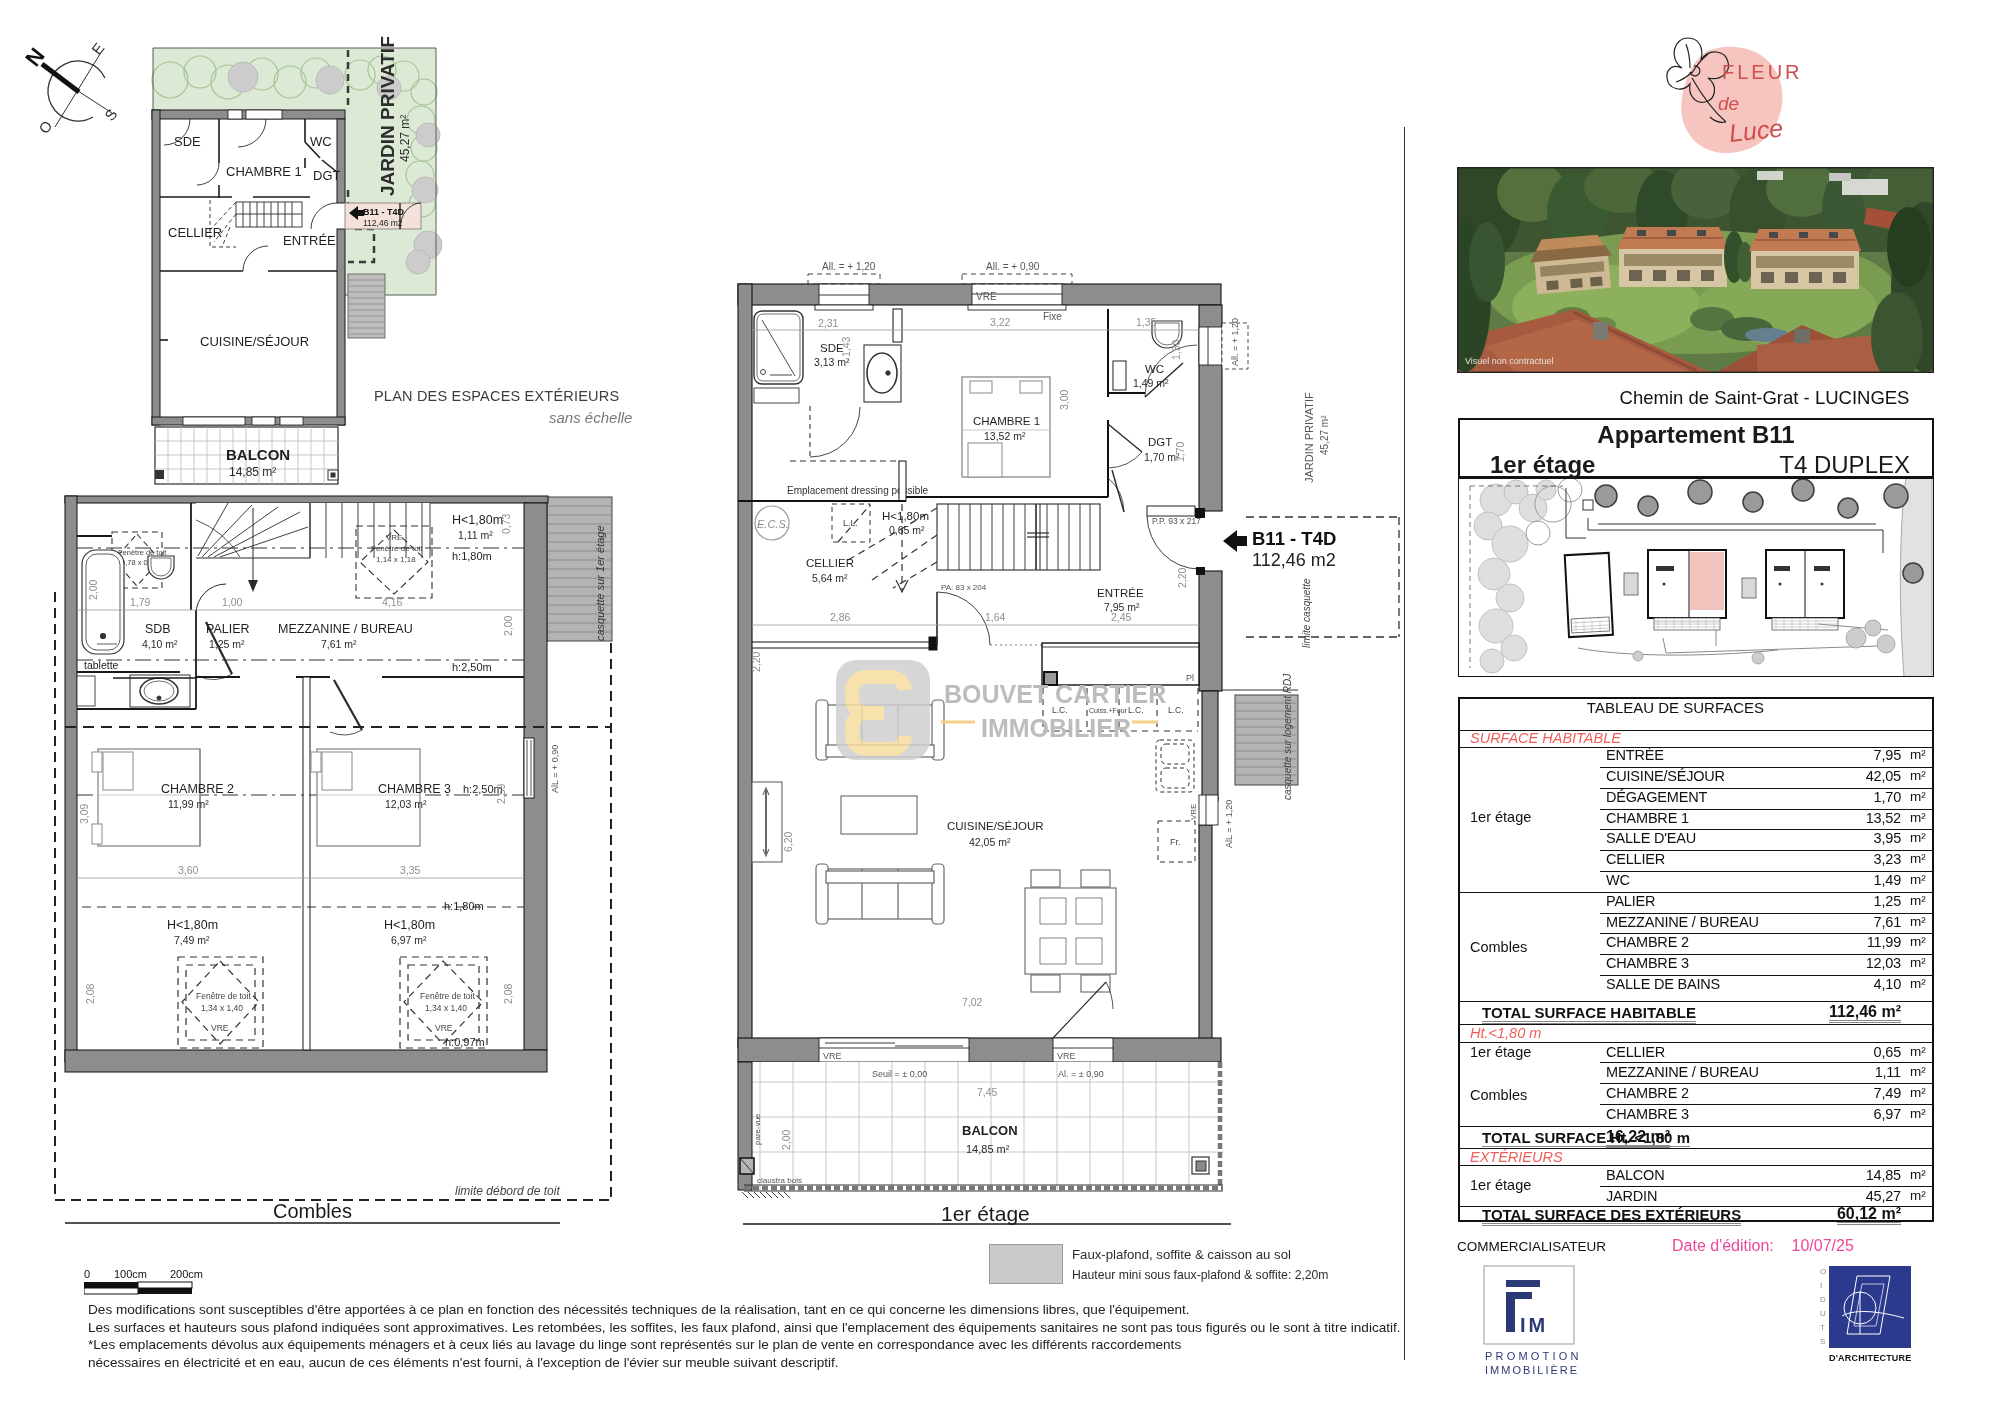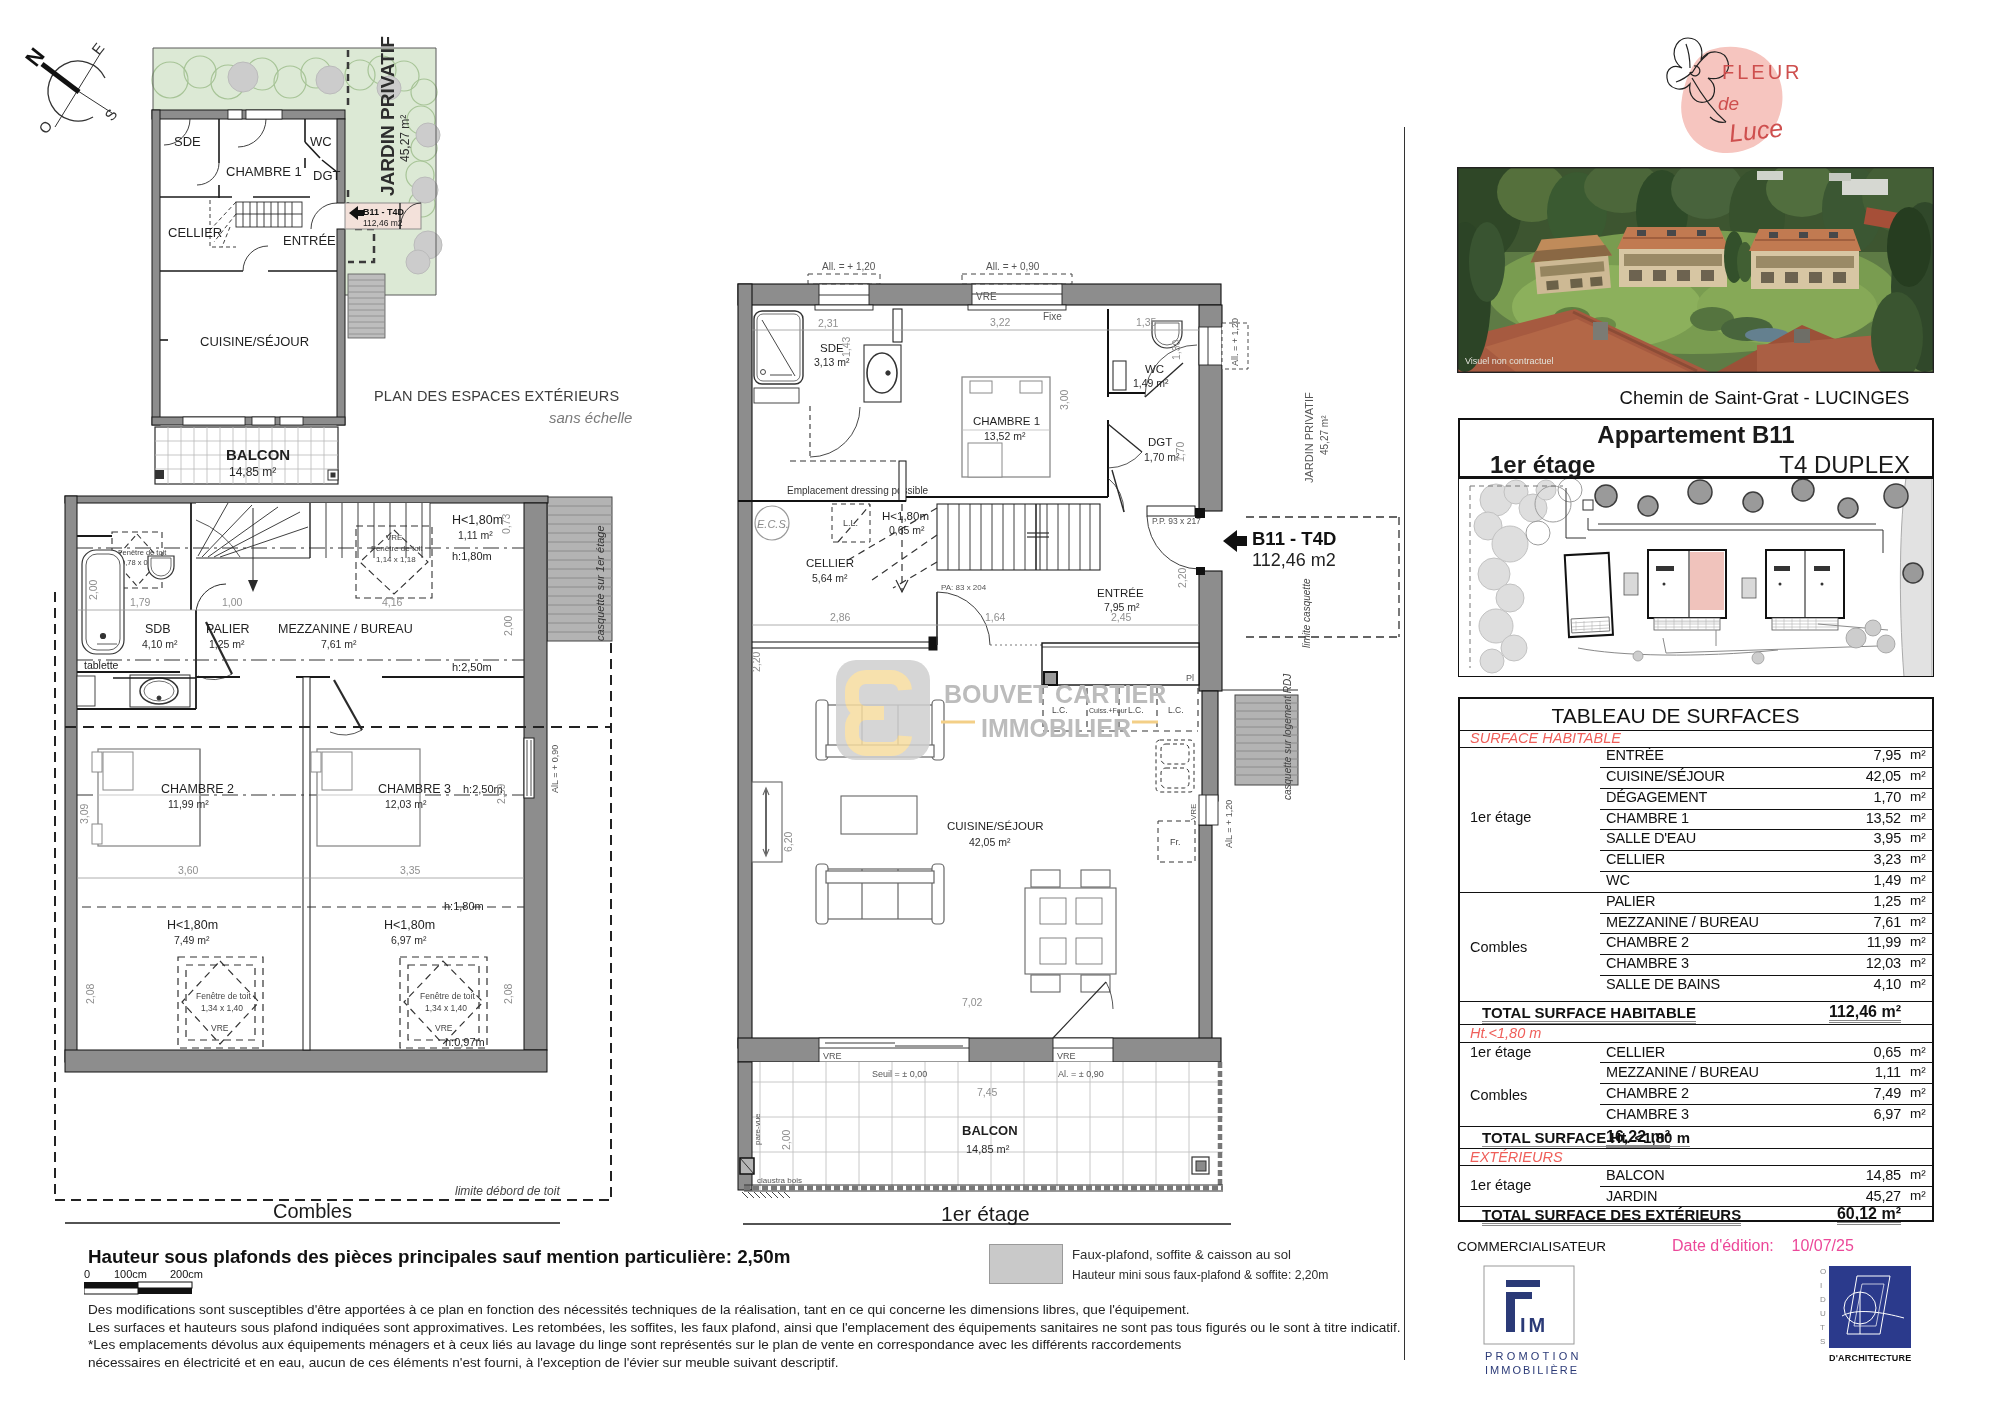--- a/index.html
+++ b/index.html
@@ -1139,21 +1139,21 @@
   <style>
     .tl{position:absolute;height:0;border-top:1px solid #111;}
     .fl{left:0;width:472px}.pl{left:140px;width:332px}
     .nm{position:absolute;left:146px;font-size:14.5px;white-space:nowrap;letter-spacing:-0.2px}
     .vl{position:absolute;width:295px;left:146px;text-align:right;font-size:14.5px;letter-spacing:-0.2px}
     .un{position:absolute;left:450px;font-size:13.5px}
     .gp{position:absolute;left:10px;font-size:14.5px}
     .rd{position:absolute;left:10px;color:#ef5f5a;font-style:italic;font-size:14.5px}
   </style>
 
-  <div style="position:absolute;top:0;left:0;width:431px;text-align:center;font-size:21px;padding-top:5px">TABLEAU DE SURFACES</div>
+  <div style="position:absolute;top:0;left:0;width:431px;text-align:center;font-size:15px;">TABLEAU DE SURFACES</div>
   <div class="tl fl" style="top:31px"></div>
 
   <div class="rd" style="top:31px">SURFACE HABITABLE</div>
   <div class="tl fl" style="top:48px"></div>
 
   <div class="gp" style="top:110px">1er étage</div>
 
   <div class="nm" style="top:48px">ENTRÉE</div>
       <div class="vl" style="top:48px">7,95</div>
       <div class="un" style="top:48px">m²</div>
@@ -1303,21 +1303,20 @@
     <line x1="48" y1="32" x2="48" y2="74"></line>
     <path d="M 30 56 c 14 -8 40 -4 62 2"></path>
   </g>
   <text x="17" y="101" font-size="9" font-weight="bold" fill="#111" letter-spacing="0.2">D'ARCHITECTURE</text>
 </svg>
 
 <div class="abs" style="left:989px;top:1244px;width:72px;height:38px;background:#c9c9c9;border:1px solid #9a9a9a"></div>
 <div class="abs" style="left:1072px;top:1247px;font-size:13.2px;color:#2d2d2d">Faux-plafond, soffite &amp; caisson au sol</div>
 <div class="abs" style="left:1072px;top:1268px;font-size:12.2px;color:#2d2d2d">Hauteur mini sous faux-plafond &amp; soffite: 2,20m</div>
 
-<div class="abs" style="left:88px;top:1246px;font-size:18.8px;font-weight:bold;color:#111">Hauteur sous plafonds des pièces principales sauf mention particulière: 2,50m</div>
 
 <svg class="abs" style="left:84px;top:1268px" width="180" height="32" viewBox="0 0 180 32">
   <text x="0" y="10" font-size="11" fill="#111">0</text>
   <text x="30" y="10" font-size="11" fill="#111">100cm</text>
   <text x="86" y="10" font-size="11" fill="#111">200cm</text>
   <rect x="0" y="14" width="54" height="6" fill="#111"></rect>
   <rect x="54" y="14" width="54" height="6" fill="#fff" stroke="#111" stroke-width="1"></rect>
   <rect x="0" y="20" width="54" height="6" fill="#fff" stroke="#111" stroke-width="1"></rect>
   <rect x="54" y="20" width="54" height="6" fill="#111"></rect>
 </svg>

